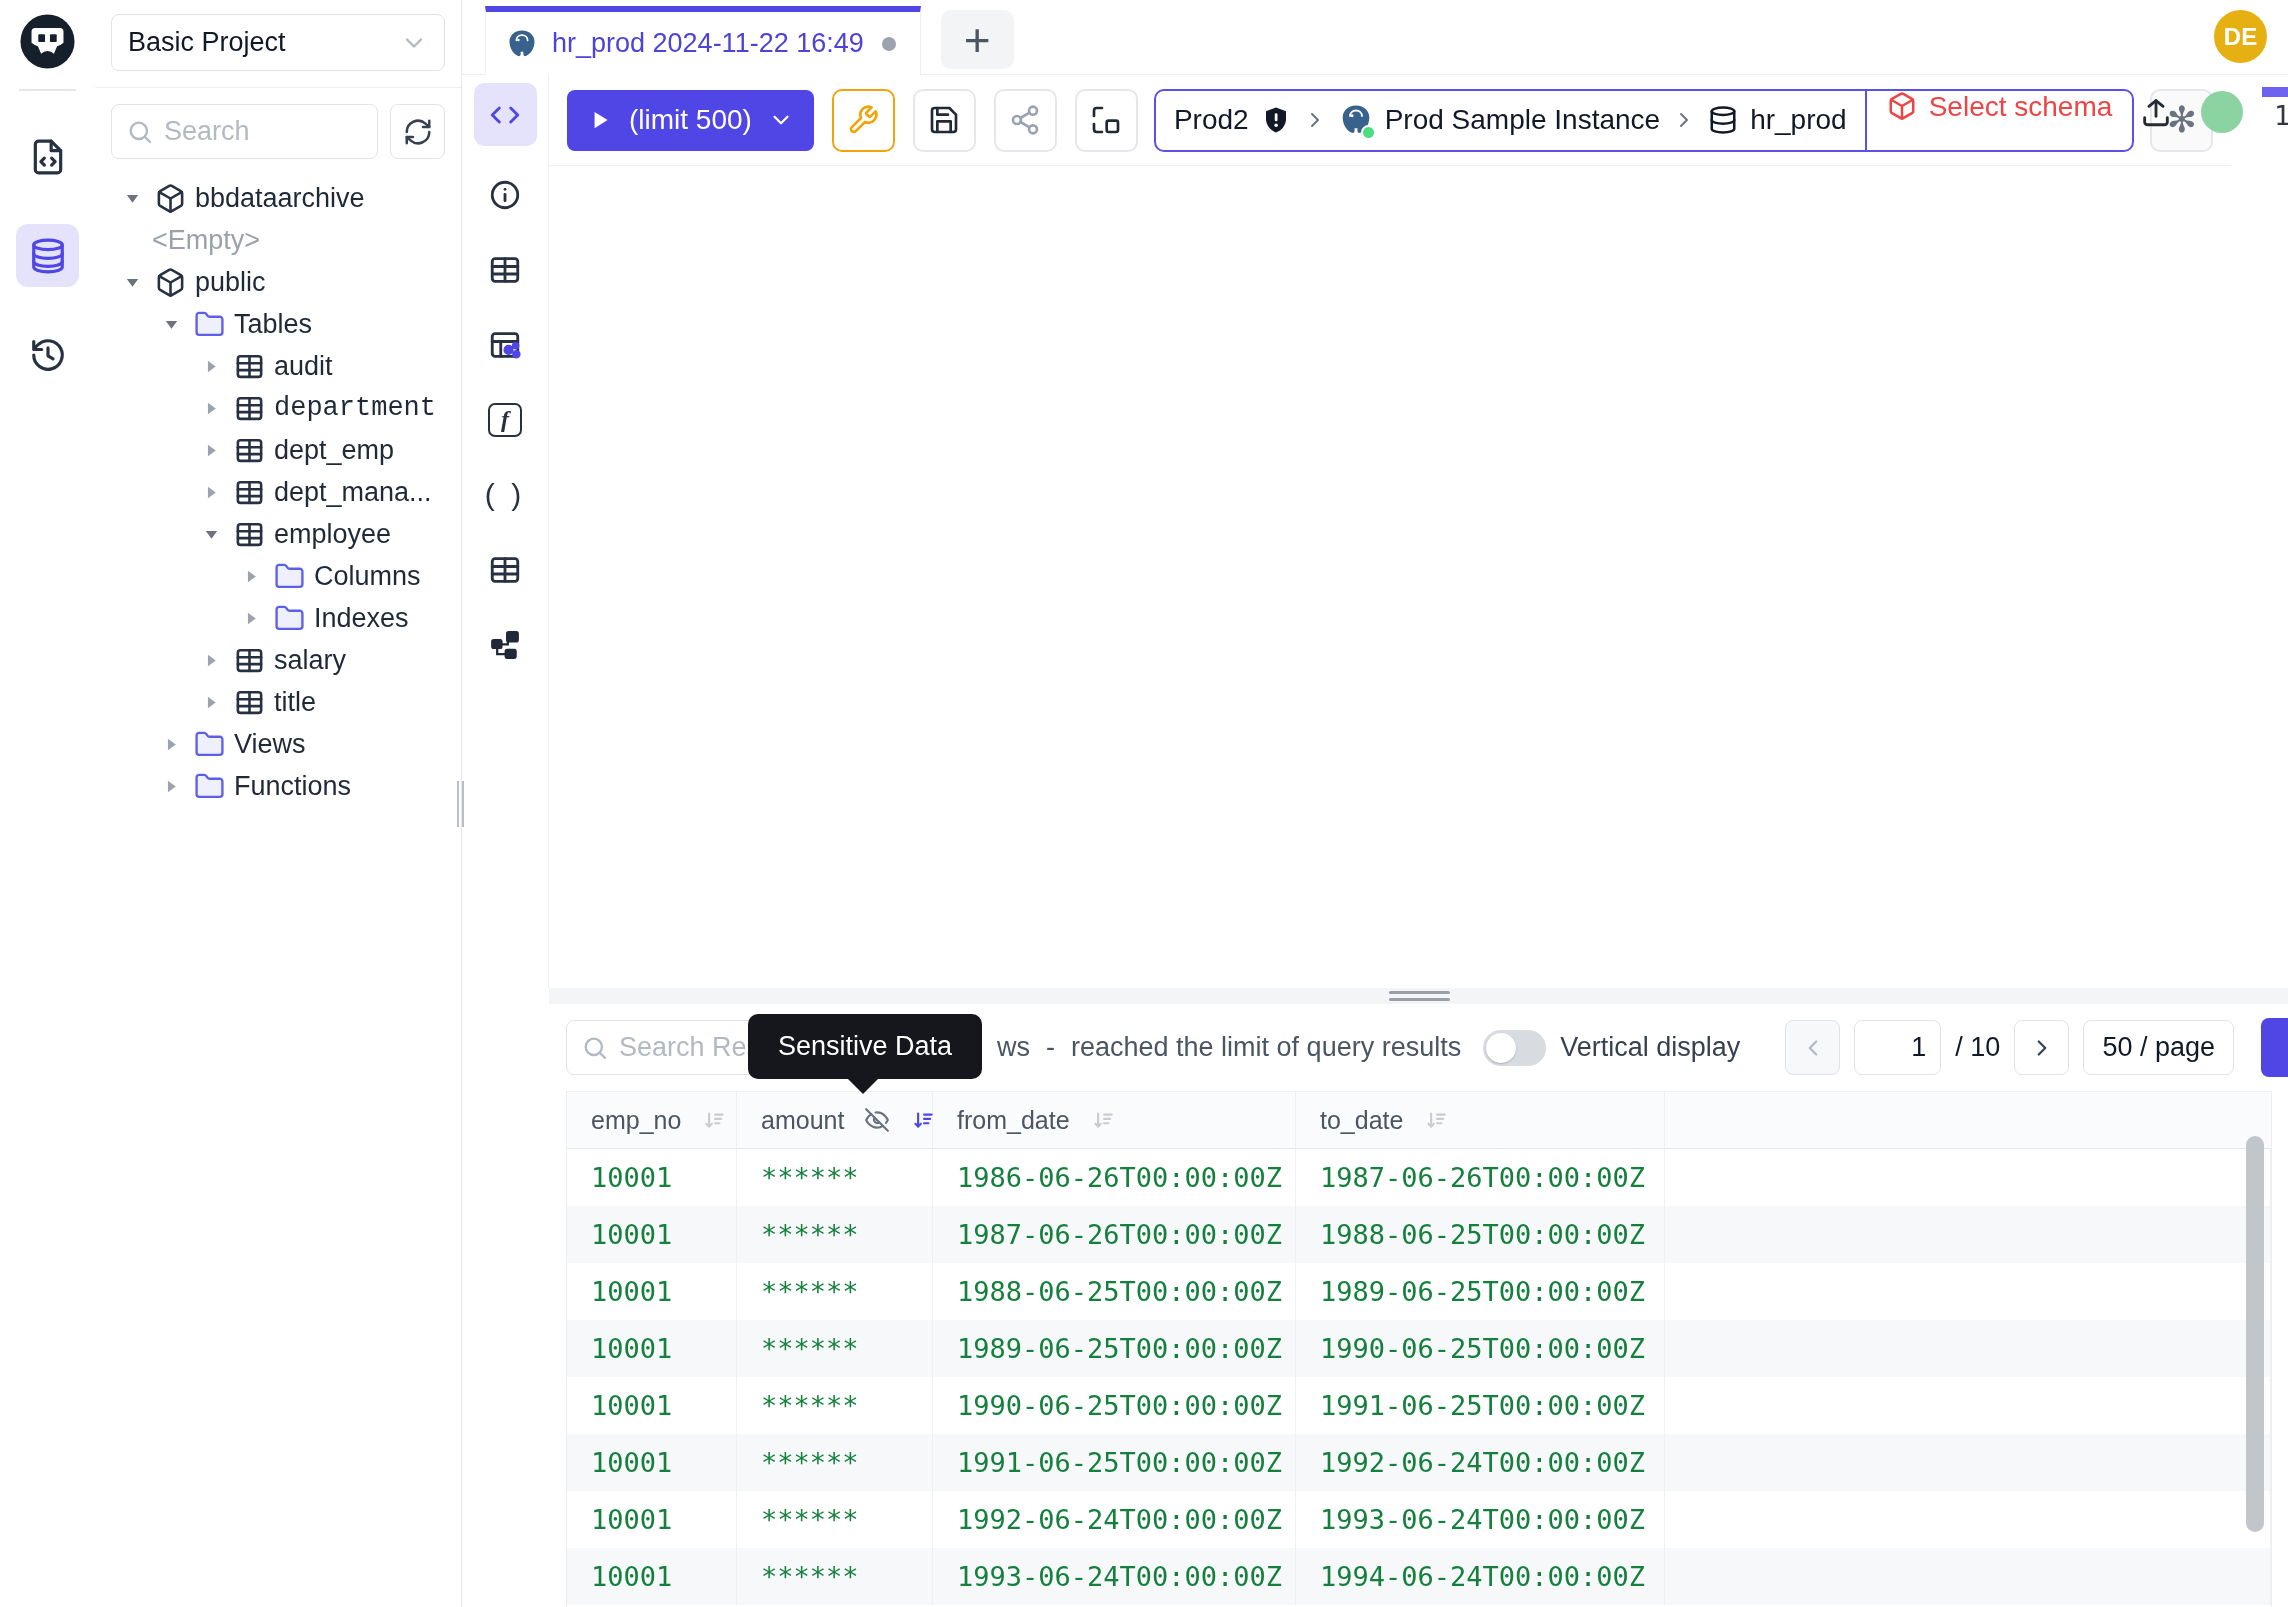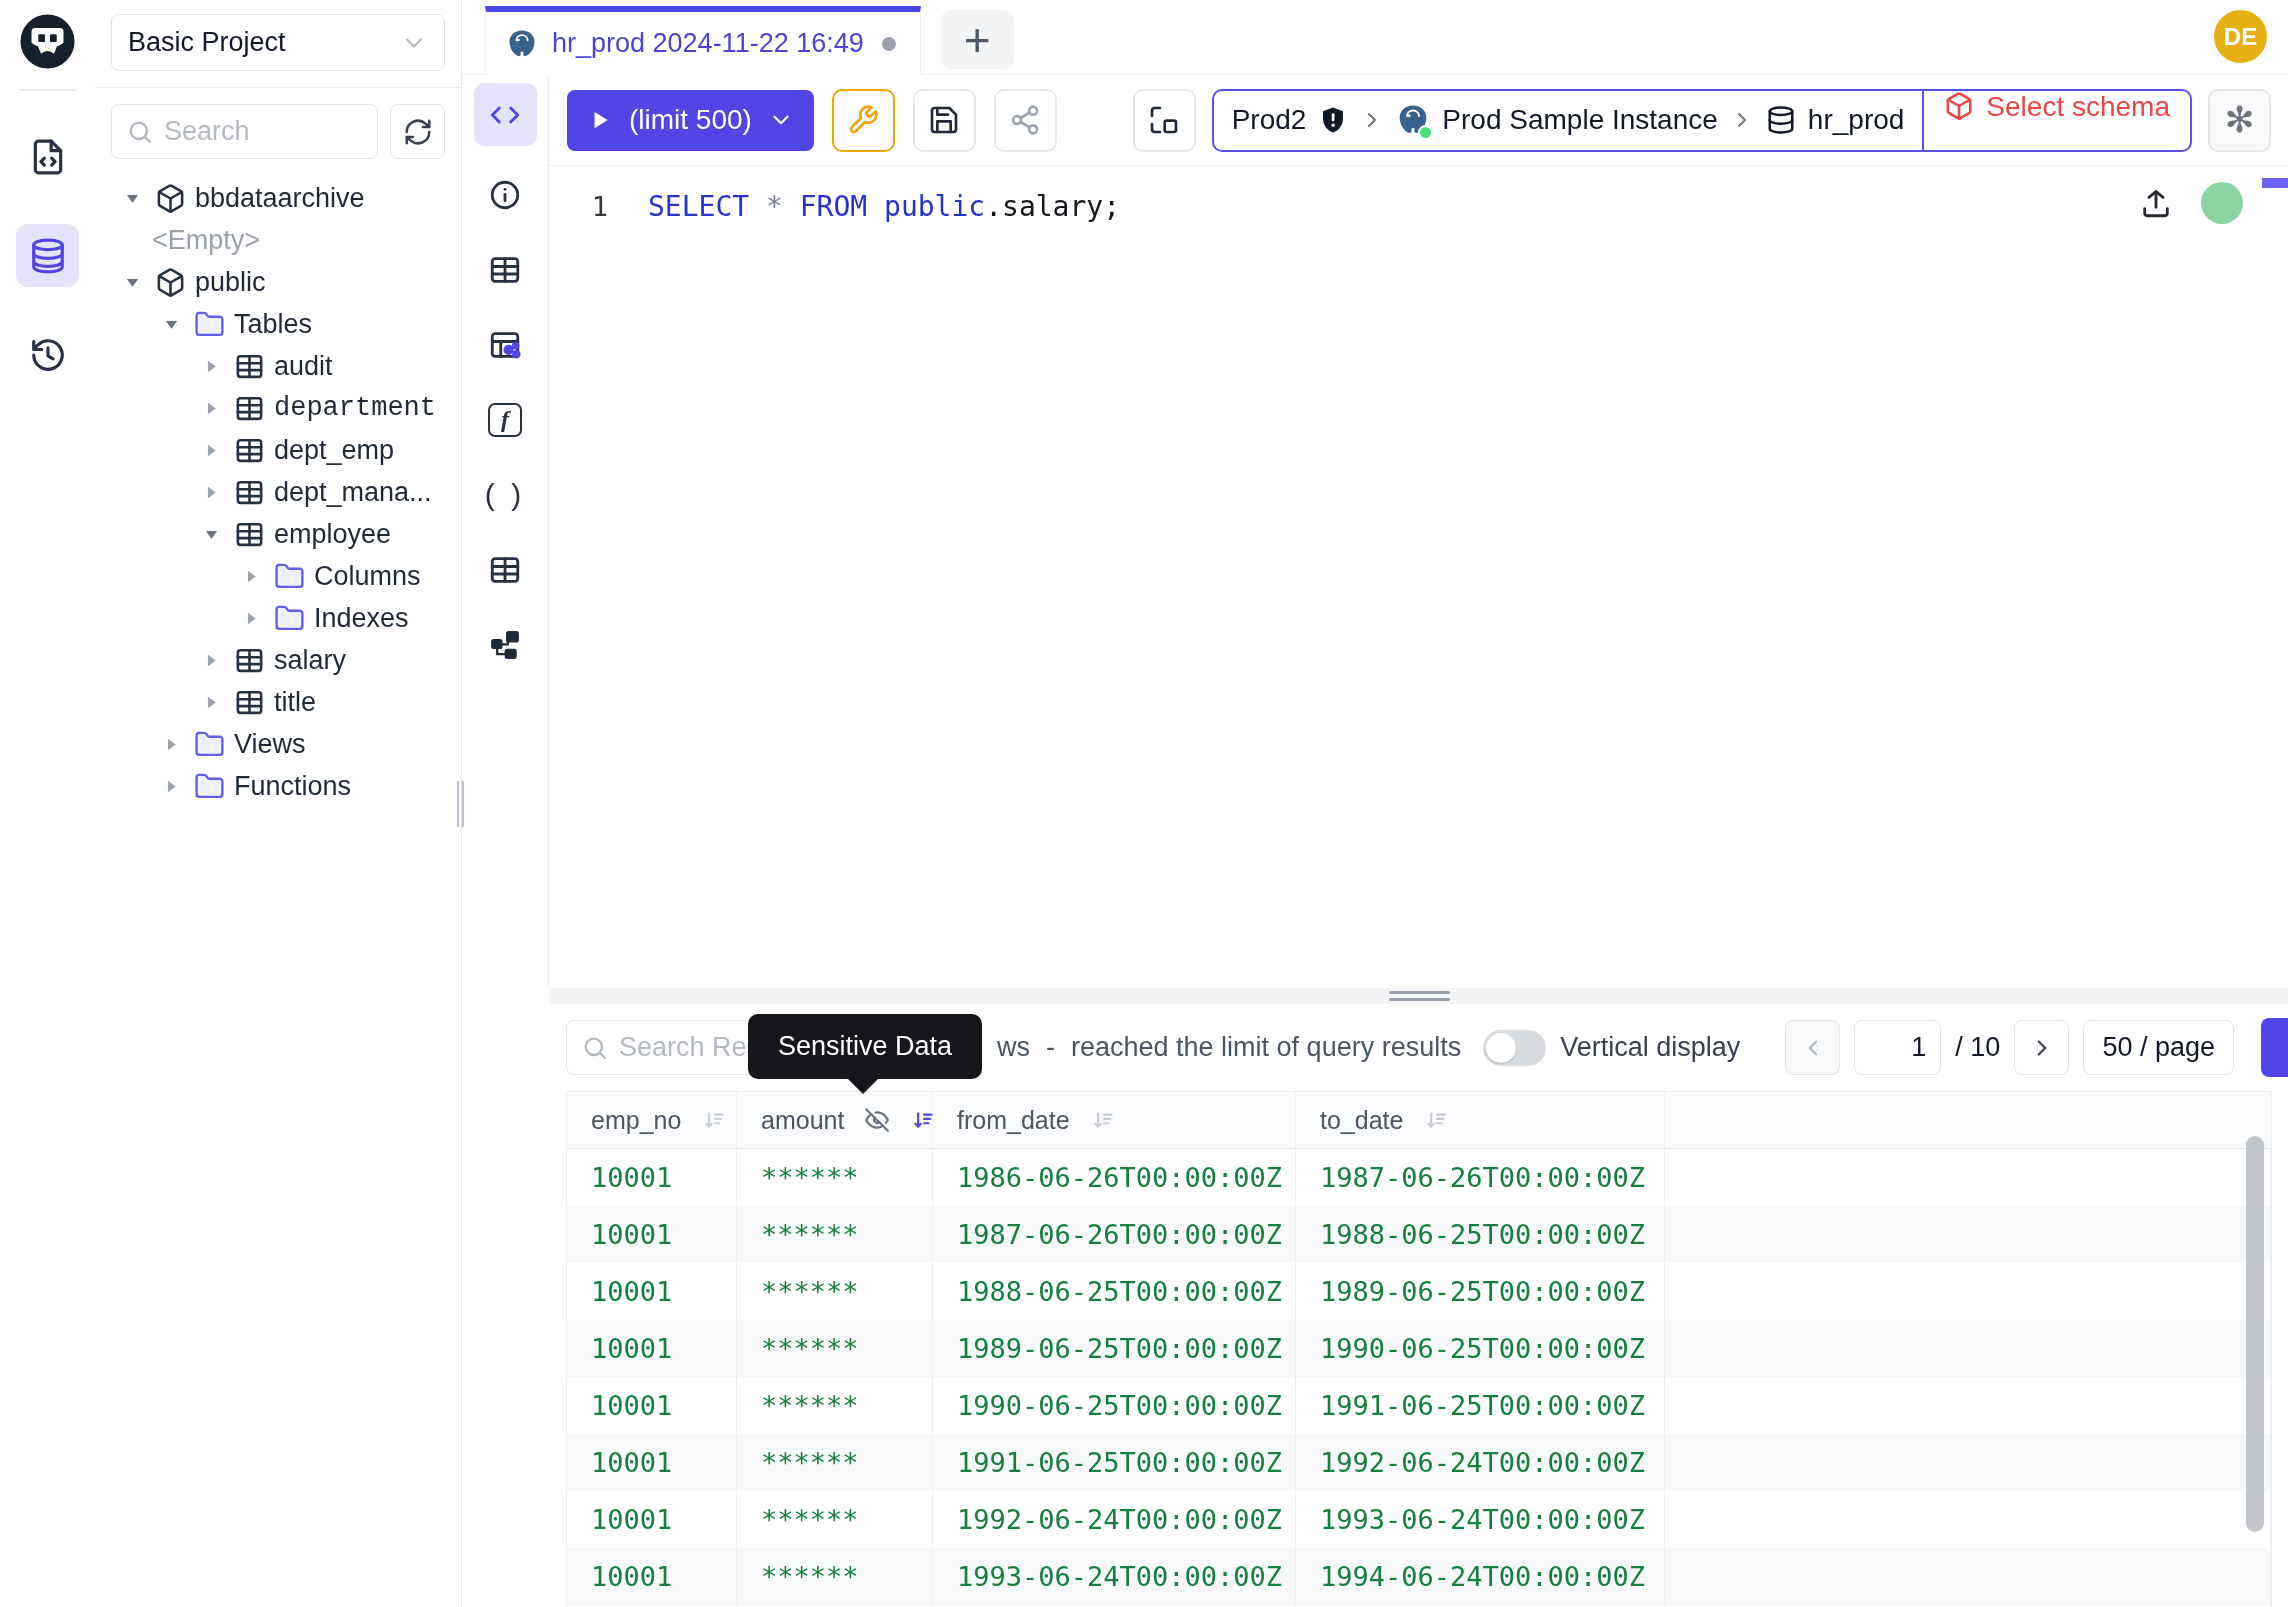--- a/index.html
+++ b/index.html
@@ -51,21 +51,21 @@
   .avatar{position:absolute;right:22px;top:10px;width:53px;height:53px;border-radius:50%;background:#e6b012;color:#fff;font-weight:bold;font-size:24px;display:flex;align-items:center;justify-content:center;cursor:pointer}
 
   
   .editor-zone{height:913px;flex:none;display:flex;min-width:0}
   .sidepanel{width:87px;flex:none;border-right:1px solid #eceef0;display:flex;flex-direction:column;align-items:center;padding-top:8px;gap:22px}
   .sp-btn{width:63px;height:53px;display:flex;align-items:center;justify-content:center;color:#273142}
   .sp-btn svg{width:34px;height:34px}
   .sp-btn.active{background:#e4e3fb;border-radius:10px;color:#4f46e5;height:63px}
   .fbox{display:flex;align-items:center;justify-content:center;width:34px;height:34px;border:2.5px solid #273142;border-radius:7px;font-size:24px;font-style:italic;font-family:"Liberation Serif",serif;font-weight:bold}
   .parens{font-size:30px;letter-spacing:4px;color:#273142;font-weight:500}
-  .editor-col{flex:1;display:flex;flex-direction:column;min-width:0}
+  .editor-col{flex:1;display:flex;min-width:0}
   .toolbar{height:91px;flex:none;display:flex;align-items:center;padding:0 18px;gap:18px;border-bottom:1px solid #eceef0}
   .run-btn{height:61px;background:#4f46e5;color:#fff;border-radius:8px;display:flex;align-items:center;gap:16px;padding:0 20px;font-size:28px;font-weight:500}
   .run-btn .play svg{width:26px;height:26px}
   .run-btn .chev{color:#fff}.run-btn .chev svg{width:26px;height:26px}
   .icon-btn{width:63px;height:63px;border-radius:10px;border:2px solid #e5e7eb;background:#fff;display:flex;align-items:center;justify-content:center;flex:none}
   .icon-btn svg{width:32px;height:32px}
   .icon-btn.warn{border-color:#f0a30a;color:#f0a30a}
   .icon-btn.dark{color:#1f2937}
   .icon-btn.gray{color:#9ca3af}
   .toolbar-right{margin-left:auto;display:flex;align-items:center;gap:16px}

